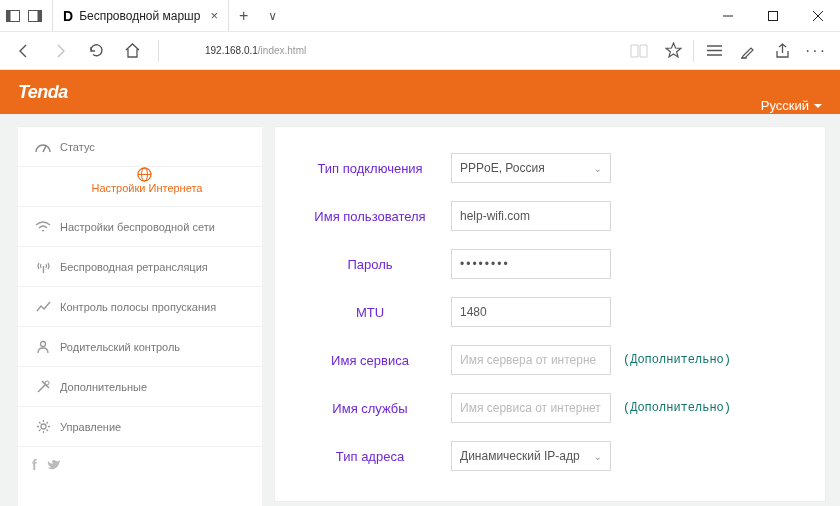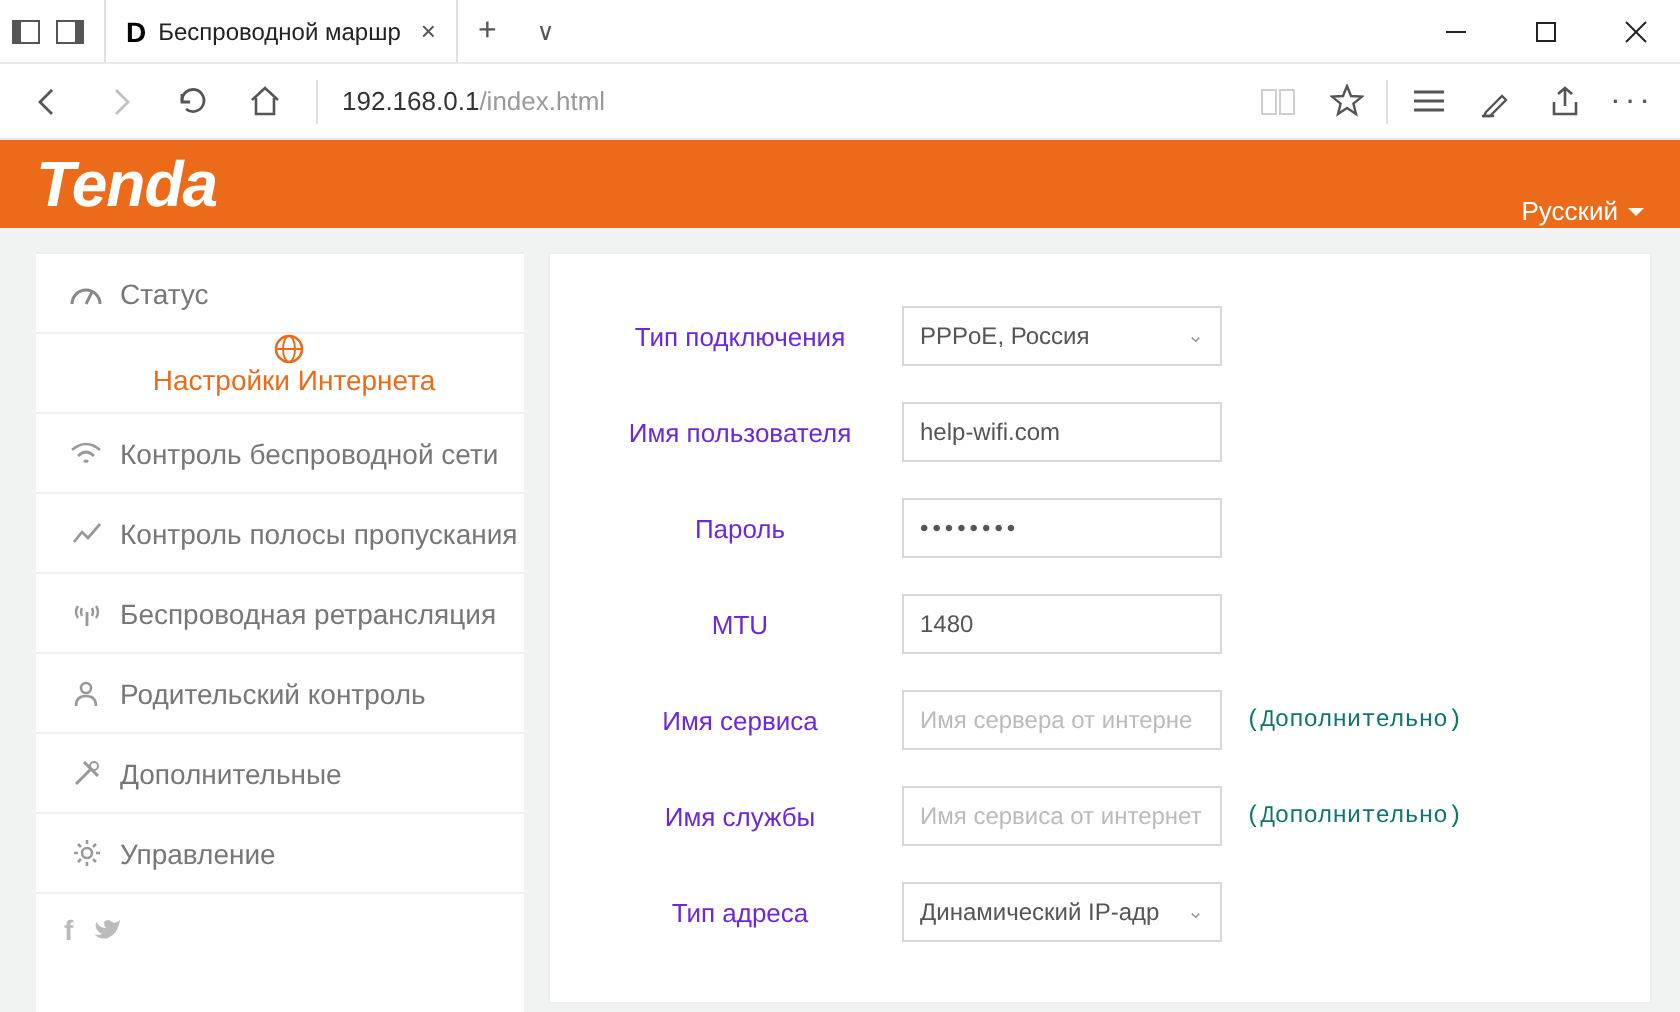--- a/index.html
+++ b/index.html
@@ -15,39 +15,39 @@
 .tab .close-x { margin-left: 10px; color: #555; font-size: 13px; }
 .titlebar .newtab { display: flex; align-items: center; padding: 0 10px; color: #555; font-size: 16px; }
 .titlebar .spacer { flex: 1; }
 .winbtns { display: flex; }
 .winbtns div { width: 45px; display: flex; align-items: center; justify-content: center; color: #222; font-size: 12px; }
 
 
 .addrbar { height: 38px; display: flex; align-items: center; padding: 0 8px; gap: 4px; border-bottom: 1px solid #e8e8e8; }
 .navbtn { width: 32px; height: 30px; display: flex; align-items: center; justify-content: center; color: #555; font-size: 16px; }
 .url-sep { width: 1px; height: 22px; background: #e0e0e0; margin: 0 6px; }
-.url { flex: 1; color: #999; font-size: 13px; padding-left: 2px; }
+.url { flex: 1; color: #999; font-size: 10px; padding-left: 2px; margin-left: 34px; }
 .url .dark { color: #333; }
 .right-icons { display: flex; align-items: center; gap: 2px; }
 .right-icons .ib { width: 32px; height: 30px; display: flex; align-items: center; justify-content: center; color: #555; font-size: 15px; }
 .right-icons .sep { width: 1px; height: 22px; background: #e0e0e0; margin: 0 2px; }
 
 
 .tenda-header { height: 44px; background: #ec6b1a; display: flex; align-items: center; padding: 0 18px; color: #fff; }
-.tenda-logo { font-family: Arial, sans-serif; font-weight: bold; font-style: italic; font-size: 32px; letter-spacing: -0.5px; }
+.tenda-logo { font-family: Arial, sans-serif; font-weight: bold; font-style: italic; font-size: 18px; letter-spacing: -0.5px; }
 .tenda-header .sp { flex: 1; }
 .lang { font-size: 13px; display: flex; align-items: center; cursor: pointer; margin-top: 27px; }
 .lang::after { content: ""; display: inline-block; margin-left: 5px; border-top: 4px solid #fff; border-left: 4px solid transparent; border-right: 4px solid transparent; }
 
 
 .content { display: flex; height: calc(506px - 32px - 38px - 44px); background: #f1f2f2; }
 
 
 .sidebar { width: 244px; background: #fff; margin: 12px 0 0 18px; border-top: 1px solid #eee; }
-.side-item { height: 40px; display: flex; align-items: center; padding-left: 14px; border-bottom: 1px solid #f0f0f0; color: #777; font-size: 14px; cursor: pointer; }
+.side-item { height: 40px; display: flex; align-items: center; padding-left: 14px; border-bottom: 1px solid #f0f0f0; color: #777; font-size: 11px; cursor: pointer; }
 .side-item.active { color: #ec6b1a; flex-direction: column; }
 .side-item .ic { width: 22px; display: inline-flex; align-items: center; justify-content: center; margin-right: 6px; font-size: 14px; }
 .sidebar .social { padding: 10px 14px; color: #bbb; font-size: 14px; }
 .sidebar .social span { margin-right: 6px; }
 
 
 .main { flex: 1; margin: 12px 14px 0 12px; position: relative; }
 .panel { background: #fff; padding: 26px 30px 12px 30px; border: 1px solid #eee; }
 .row { display: flex; align-items: center; margin-bottom: 18px; }
 .row label { width: 130px; text-align: center; margin-right: 16px; color: #6d28d9; font-size: 13px; }
@@ -194,38 +194,38 @@
           </svg>
       </span>
       <span>Настройки Интернета</span>
     </div>
     <div class="side-item">
       <span class="ic">
         <svg width="16" height="12" viewBox="0 0 16 12">
             <path d="M1 4 Q8 -2 15 4 M4 7 Q8 3 12 7 M7 10 Q8 9 9 10" fill="none" stroke="#999" stroke-width="1.3"></path>
           </svg>
       </span>
-      <span>Контроль беспроводной сети</span>
-    </div>
-    <div class="side-item">
-      <span class="ic">
-        <svg width="15" height="13" viewBox="0 0 15 13">
-            <path d="M1 11 L5 6 L8 9 L14 2" fill="none" stroke="#999" stroke-width="1.4"></path>
-          </svg>
-      </span>
-      <span>Контроль полосы пропускания</span>
+      <span>Настройки беспроводной сети</span>
     </div>
     <div class="side-item">
       <span class="ic">
         <svg width="15" height="14" viewBox="0 0 15 14">
             <path d="M3 3 Q1 6 3 9 M12 3 Q14 6 12 9 M5 4 Q4 6 5 8 M10 4 Q11 6 10 8" fill="none" stroke="#999" stroke-width="1.2"></path>
             <line x1="7.5" y1="6" x2="7.5" y2="13" stroke="#999" stroke-width="1.4"></line>
           </svg>
       </span>
       <span>Беспроводная ретрансляция</span>
+    </div>
+    <div class="side-item">
+      <span class="ic">
+        <svg width="15" height="13" viewBox="0 0 15 13">
+            <path d="M1 11 L5 6 L8 9 L14 2" fill="none" stroke="#999" stroke-width="1.4"></path>
+          </svg>
+      </span>
+      <span>Контроль полосы пропускания</span>
     </div>
     <div class="side-item">
       <span class="ic">
         <svg width="14" height="14" viewBox="0 0 14 14">
             <circle cx="7" cy="4" r="2.5" fill="none" stroke="#999" stroke-width="1.3"></circle>
             <path d="M2 13 Q2 8 7 8 Q12 8 12 13" fill="none" stroke="#999" stroke-width="1.3"></path>
           </svg>
       </span>
       <span>Родительский контроль</span>
     </div>

